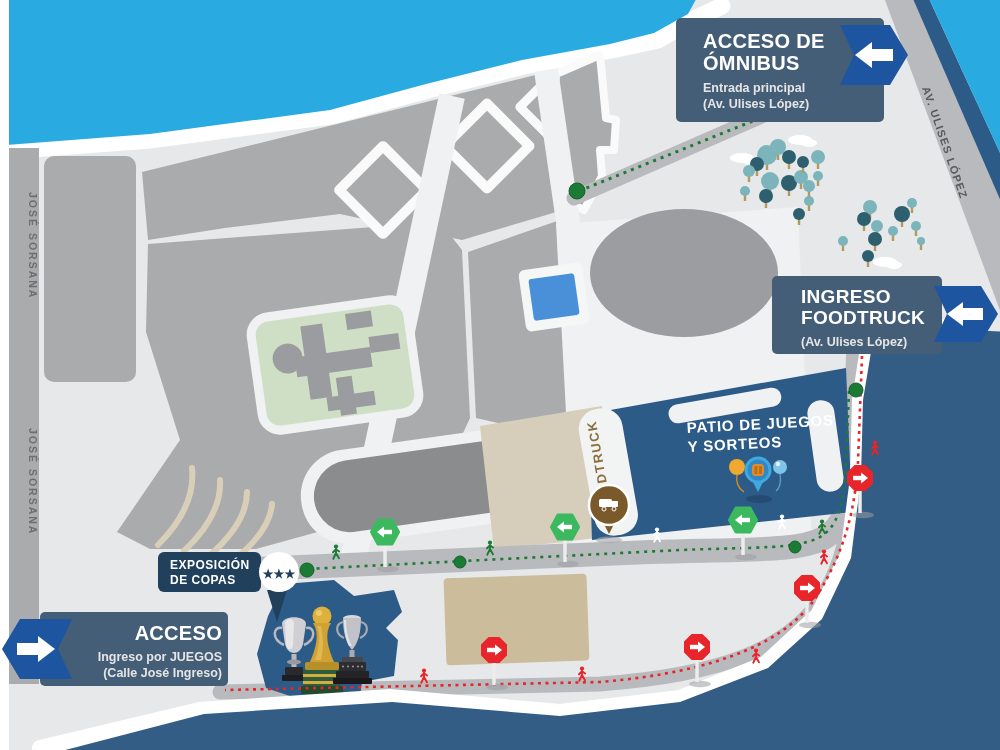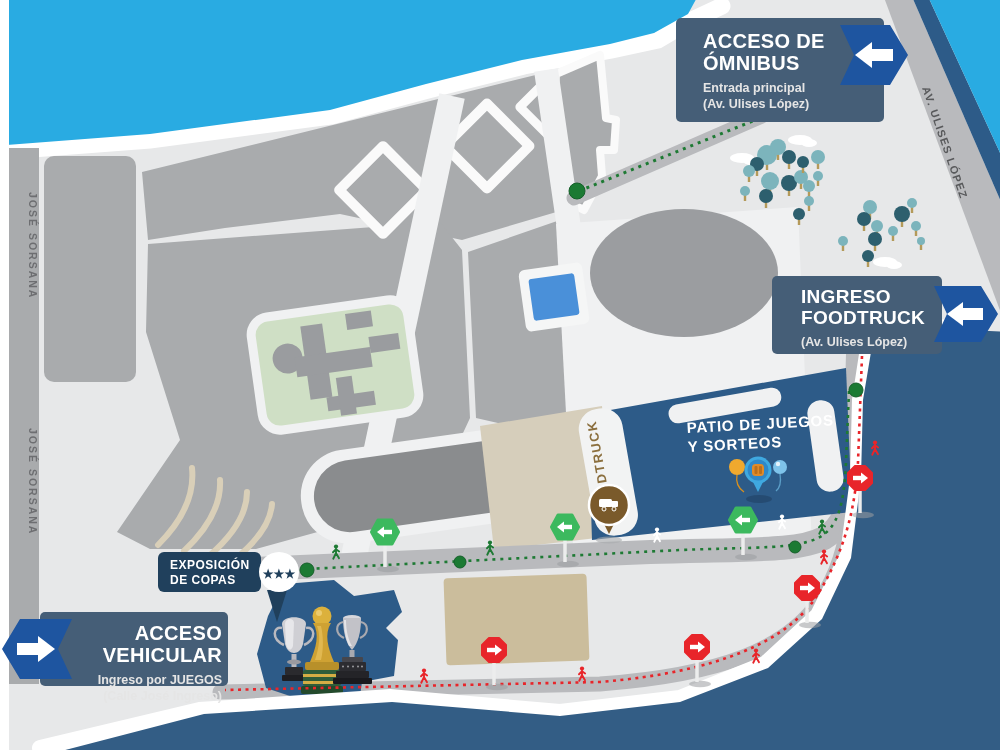--- a/index.html
+++ b/index.html
@@ -368,21 +368,20 @@
   <polygon points="55,1 8,1 21,29 8,57 55,57 72,29" fill="#1e55a0"></polygon>
   <g fill="#ffffff">
     <polygon points="21,29 37,17 37,41"></polygon>
     <rect x="35" y="23" width="22" height="12"></rect>
   </g>
 </svg>
 
 <div class="abox" id="box-veh">
   <div class="t">
     <span>ACCESO</span>
-    <span>VEHICULAR</span>
   </div>
   <div class="s">
     <span>Ingreso por JUEGOS</span>
     <span>(Calle José Ingreso)</span>
   </div>
 </div>
 <svg class="badge" style="left:0px;top:618px;" width="78" height="62">
   <polygon points="20,1 72,1 58,31 72,61 20,61 2,31" fill="#1e55a0"></polygon>
   <g fill="#ffffff">
     <polygon points="55,31 38,18 38,44"></polygon>

